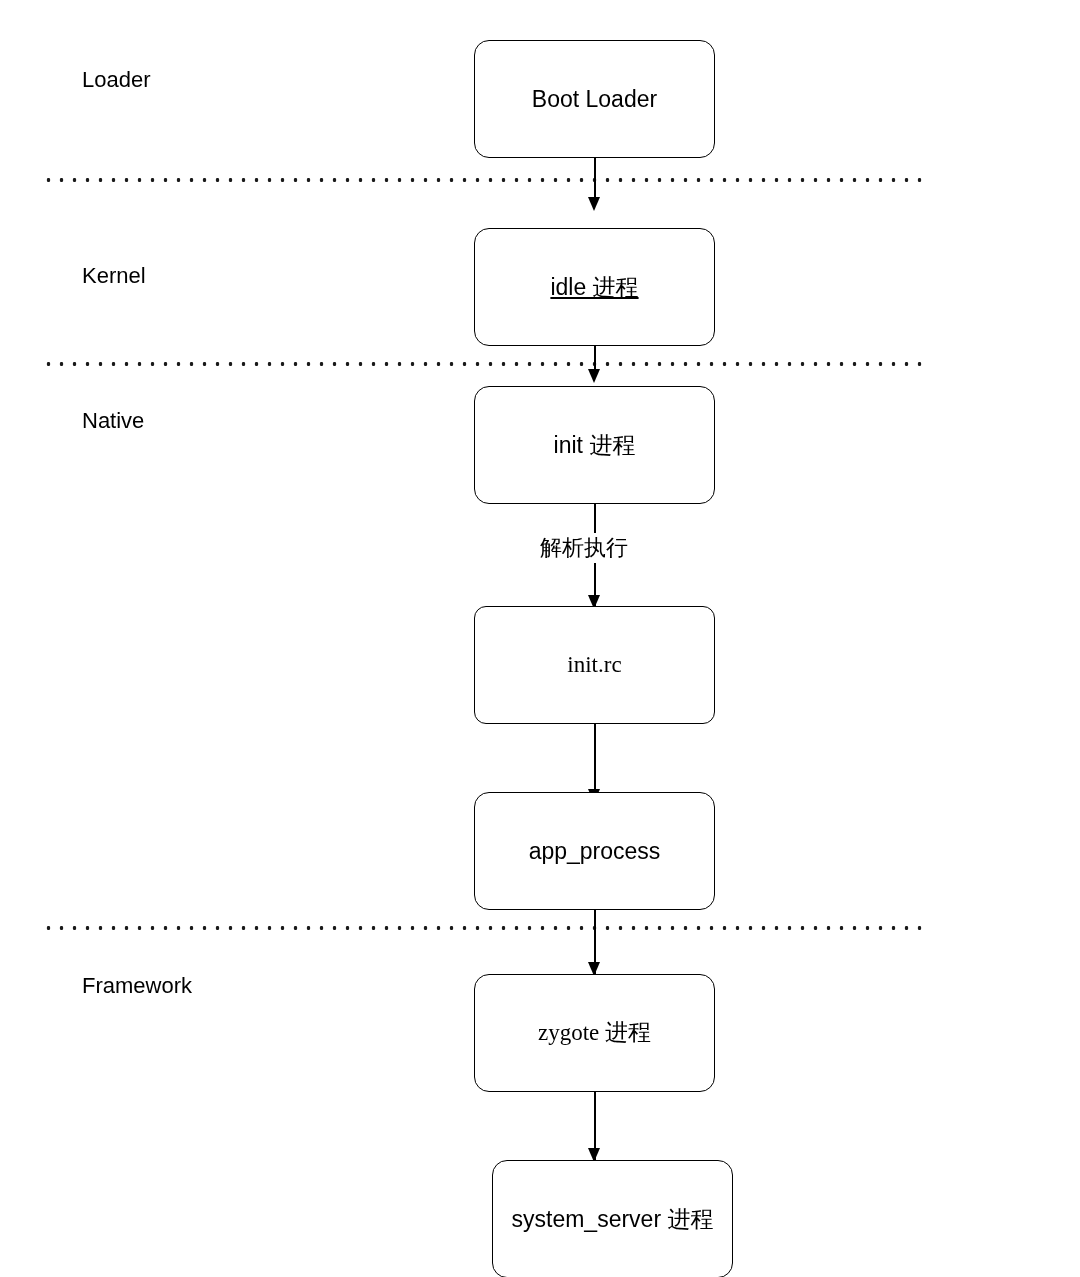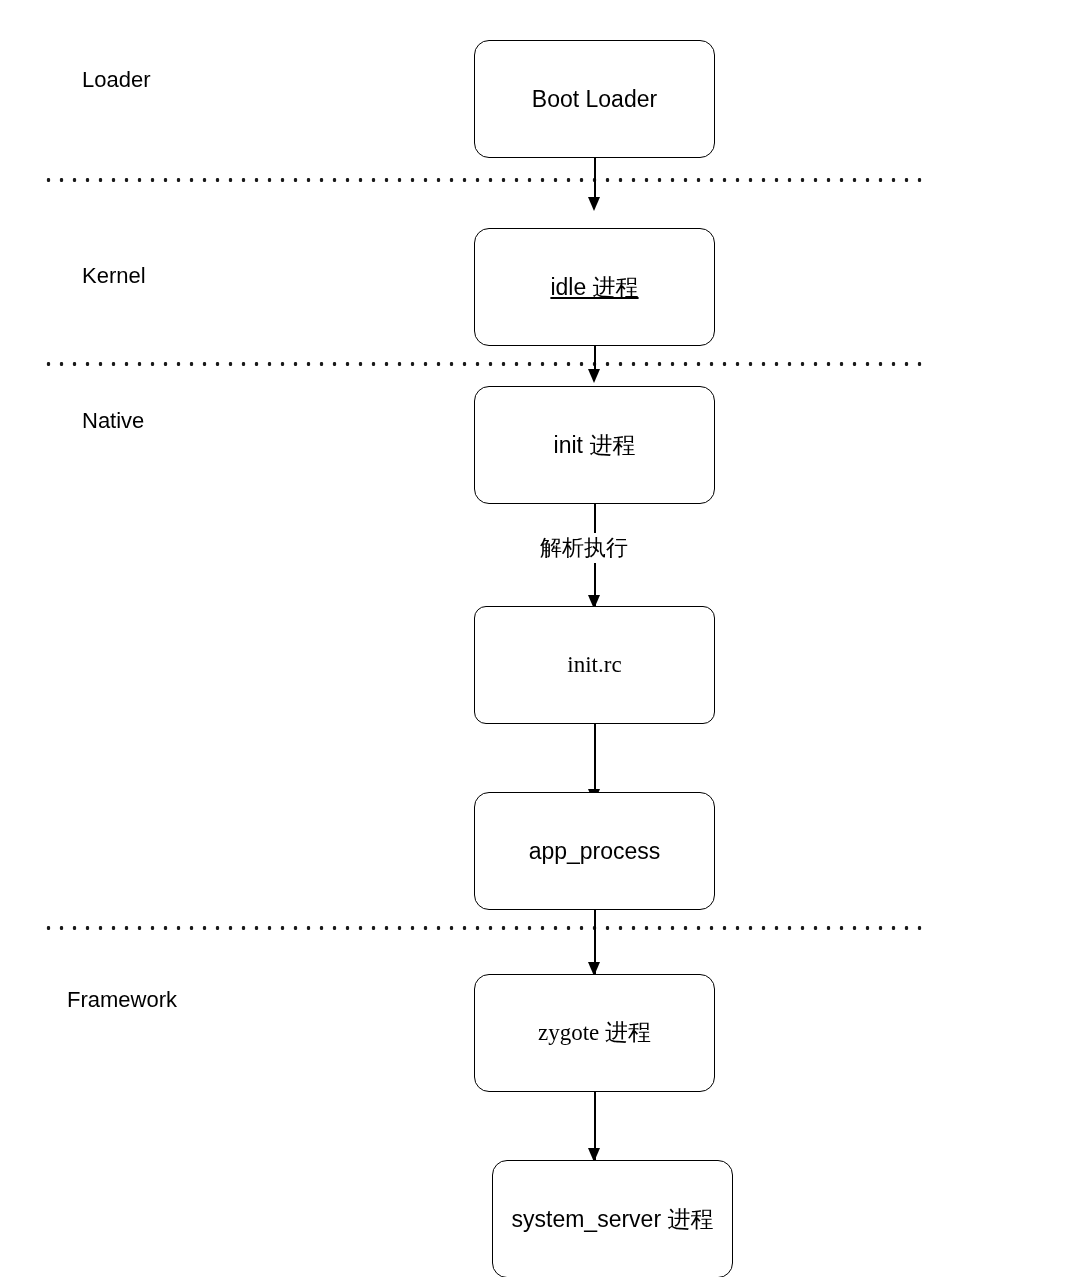--- a/index.html
+++ b/index.html
@@ -95,21 +95,21 @@
 <body>
 
 <div id="canvas">
 
   <div class="layer-label" style="left:82px; top:67px;">Loader</div>
 
   <div class="layer-label" style="left:82px; top:217px;margin-top:46px;">Kernel</div>
 
   <div class="layer-label" style="left:82px; top:408px;">Native</div>
 
-  <div class="layer-label" style="left:67px; top:973px;margin-top:14px;">Framework</div>
+  <div class="layer-label" style="left:82px; top:973px;">Framework</div>
 
   <div class="divider" style="top:178px;"></div>
 
   <div class="divider" style="top:362px;"></div>
 
   <div class="divider" style="top:926px;"></div>
 
   <div class="connector" style="left:594px; top:157px; height:48px;"></div>
   <div class="arrowhead" style="left:588px; top:197px;"></div>
 

